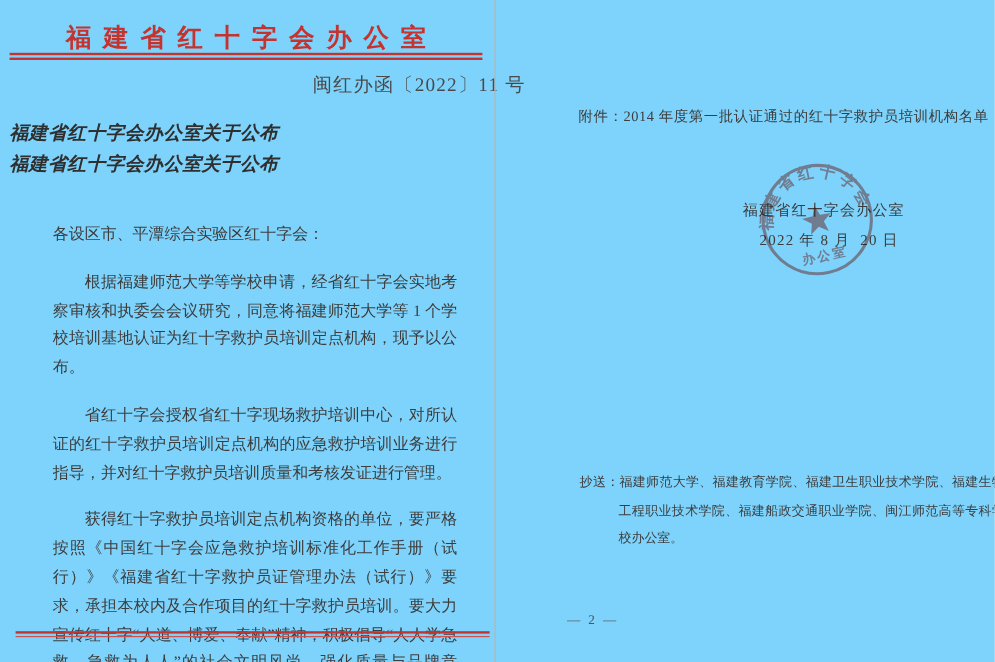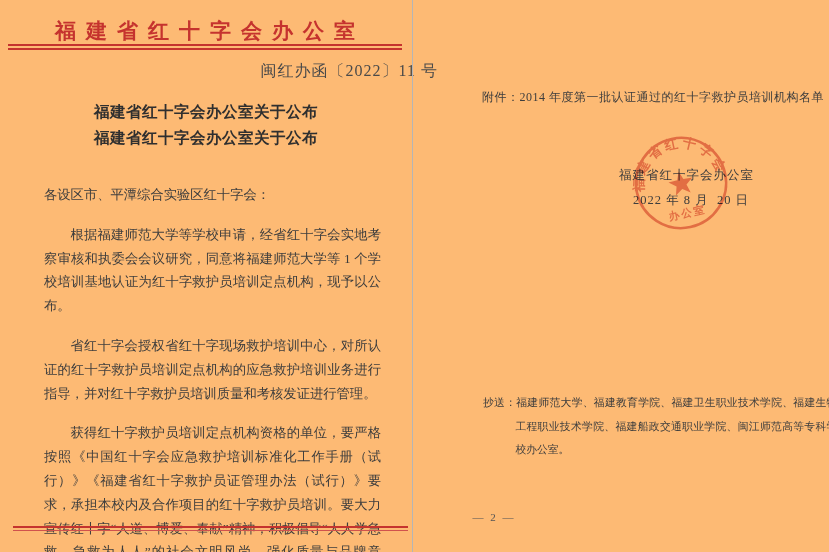--- a/index.html
+++ b/index.html
@@ -1,39 +1,39 @@
 <!DOCTYPE html>
 <html><head>
 <meta charset="utf-8">
 <style>
   html,body{margin:0;padding:0;background:#e9e9e9;}
   .scan{
-    position:relative;width:829px;height:552px;background:#fdba74;
+    position:relative;width:829px;height:552px;background:#7dd3fc;
     font-family:"Liberation Serif","DejaVu Serif",serif;
     color:#3a3a3a;overflow:hidden;margin:0 auto;
   }
   .page-divider{position:absolute;left:412px;top:0;width:1px;height:552px;background:#b5b5b5;}
 
   
   .p1-header{
     position:absolute;top:17px;left:8px;width:394px;text-align:center;
     font-size:21px;font-weight:bold;letter-spacing:10px;padding-left:10px;
     box-sizing:border-box;color:#c5332e;
   }
   .p1-red-rule{
     position:absolute;top:44px;left:8px;width:394px;height:2px;
     border-top:2px solid #c5332e;border-bottom:2px solid #c5332e;
   }
   .p1-doc-number{
     position:absolute;top:61px;left:0;width:394px;text-align:right;
     font-size:16px;color:#4a4a4a;letter-spacing:1px;padding-left:44px;
   }
   .p1-title{
-    position:absolute;top:99px;left:8px;width:396px;text-align:center;
-    font-size:15.5px;font-weight:bold;line-height:26px;color:#2f2f2f;letter-spacing:0.5px;
+    position:absolute;top:99px;left:8px;width:396px;text-align:left;
+    font-size:15.5px;font-weight:bold;line-height:26px;color:#2f2f2f;letter-spacing:0.5px;font-style:italic;
   }
   .p1-body{
     position:absolute;top:167px;left:28px;width:369px;
     font-size:13.3px;line-height:23.8px;text-align:justify;color:#3d3d3d;
   }
   .p1-body p{margin:16px;}
   .p1-body p.indent{text-indent:2em;}
   .p1-bottom-rule{
     position:absolute;top:526px;left:13px;width:395px;height:2px;
     border-top:2px solid #c5332e;border-bottom:1.5px solid #d0524d;

